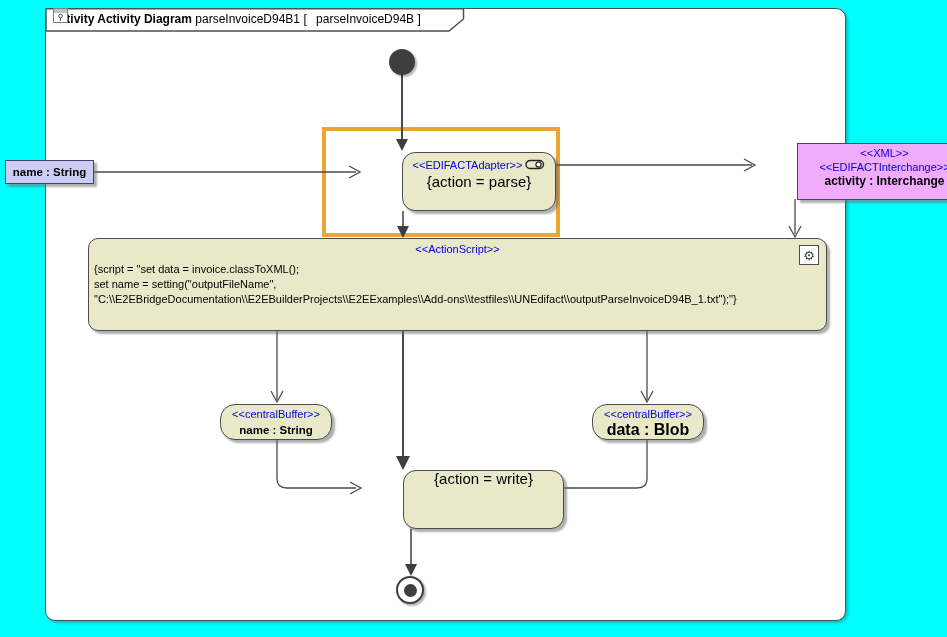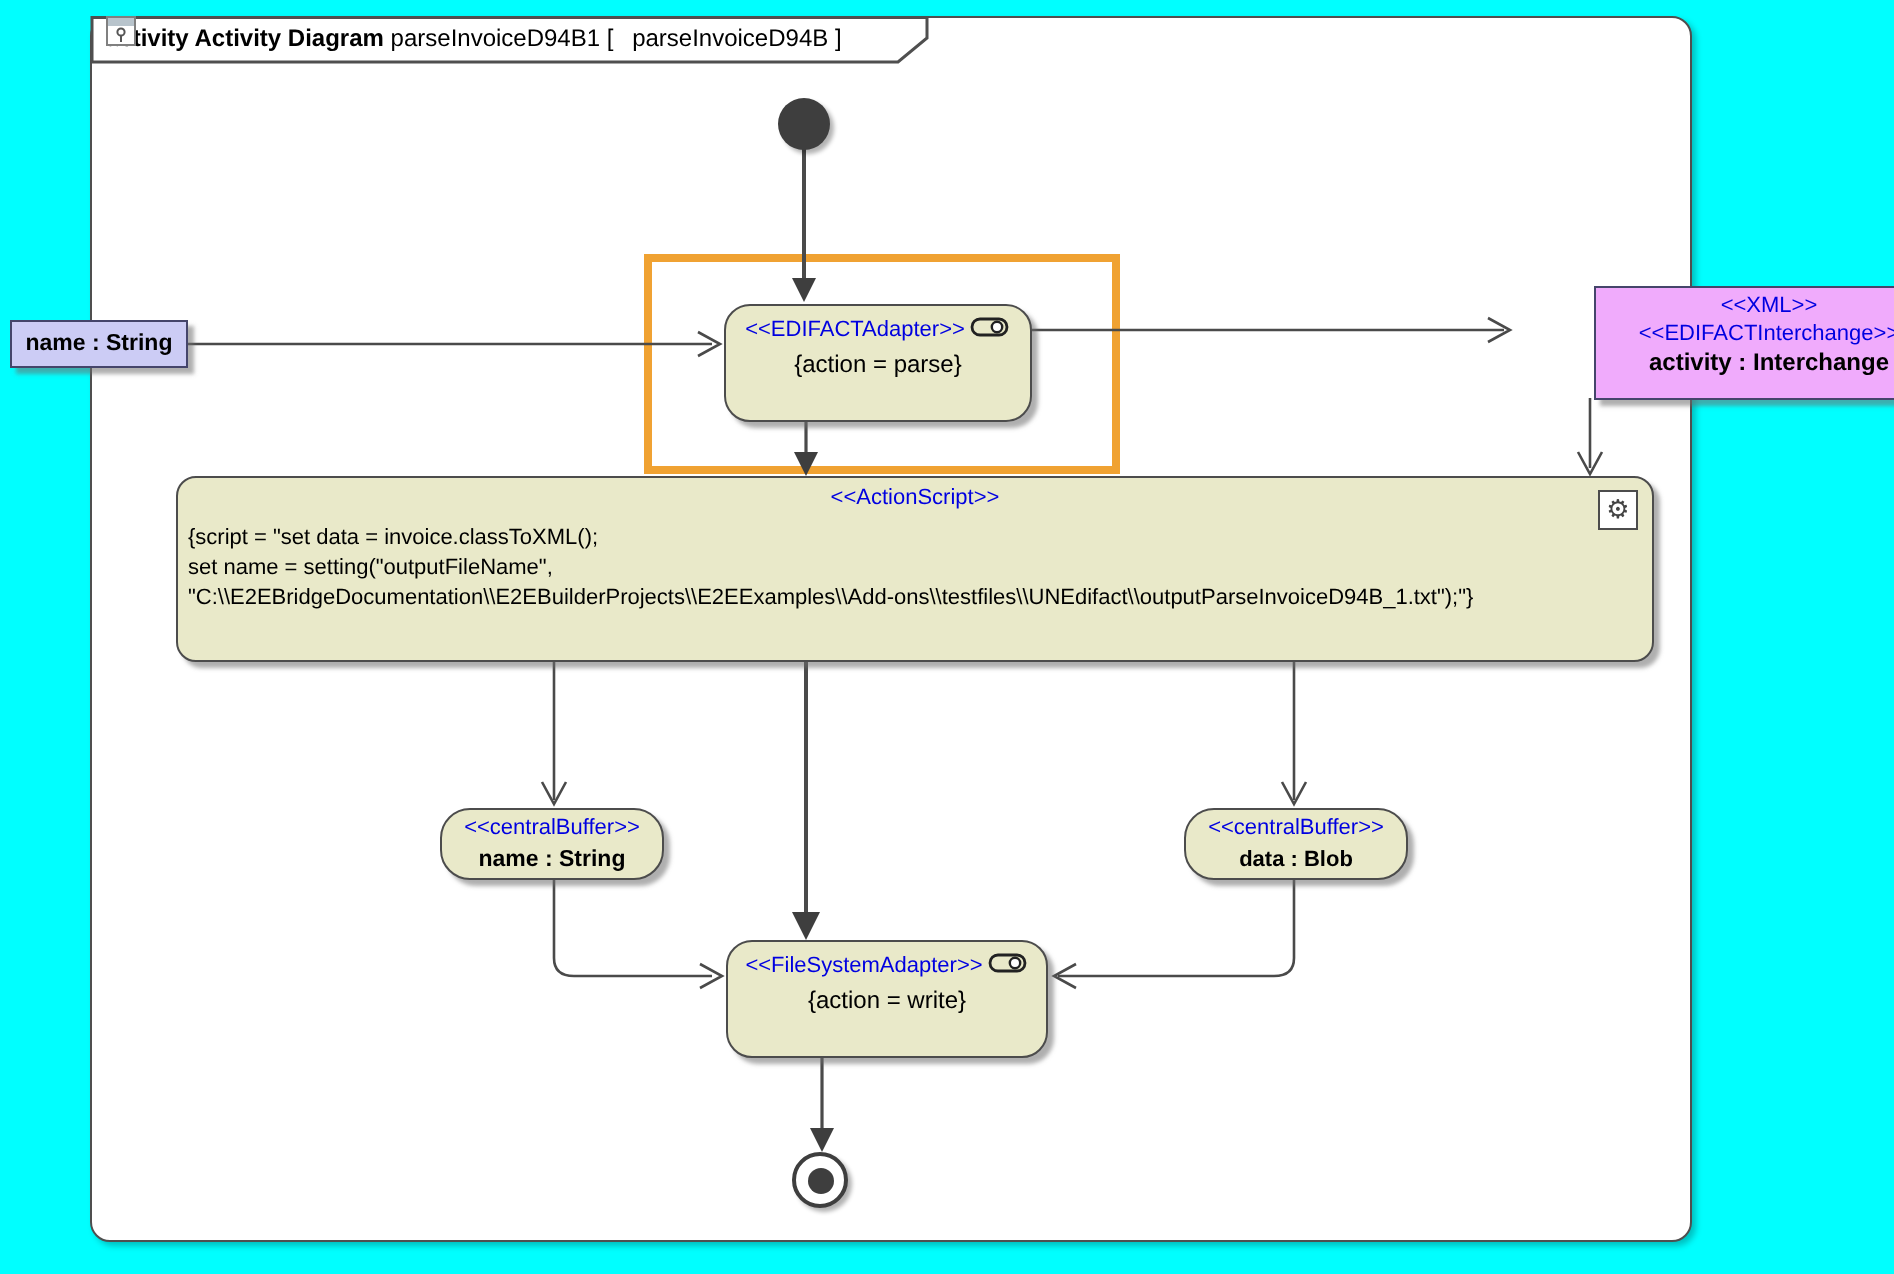--- a/index.html
+++ b/index.html
@@ -24,24 +24,24 @@
     font-size:12px;color:#000;white-space:nowrap;
   }
   .frame-tab-text b{font-weight:bold;}
   .tab-icon{display:inline-block;vertical-align:-3px;margin:0 3px;}
   
   .shadowed{box-shadow:3px 3px 2px rgba(110,110,110,0.55);}
   .node{
     position:absolute;z-index:3;background:#e9e9c9;border:1.5px solid #4c4c4c;
     text-align:center;color:#000;
   }
-  .rounded{border-radius:13px;}
+  .rounded{border-radius:13px;margin-left:40px;}
   .stereo{color:#0000e0;font-size:11px;line-height:15px;white-space:nowrap;}
   .node-name{font-weight:bold;font-size:12px;line-height:16px;white-space:nowrap;}
-  .node-tag{font-size:12px;line-height:16px;white-space:nowrap;}
+  .node-tag{font-size:15px;line-height:16px;white-space:nowrap;}
   .stereo-row{display:flex;align-items:center;justify-content:center;gap:3px;padding-top:3px;}
   .obj{
     position:absolute;z-index:3;background:#ccccf5;border:1.5px solid #45456b;
     text-align:center;color:#000;
   }
   
   .initial-node{
     position:absolute;left:389px;top:49px;width:26px;height:26px;border-radius:50%;
     background:#3e3e3e;z-index:3;box-shadow:2px 2px 2px rgba(0,0,0,0.3);
   }
@@ -190,29 +190,22 @@
   </div>
 </div>
 
 <div class="node shadowed buffer buf-left">
   <div class="stereo" style="padding-top:2px">&lt;&lt;centralBuffer&gt;&gt;</div>
   <div class="node-name" style="font-size:11.5px">name : String</div>
 </div>
 
 <div class="node shadowed buffer buf-right">
   <div class="stereo" style="padding-top:2px">&lt;&lt;centralBuffer&gt;&gt;</div>
-  <div class="node-name" style="font-size:11px">data : Blob</div>
+  <div class="node-name" style="font-size:16px">data : Blob</div>
 </div>
 
 <div class="node rounded shadowed fsa-node">
-  <div class="stereo-row">
-    <span class="stereo">&lt;&lt;FileSystemAdapter&gt;&gt;</span>
-    <span><svg width="20" height="11">
-          <rect x="1" y="1.5" width="17.5" height="8" rx="4" fill="none" stroke="#222" stroke-width="1.4"></rect>
-          <circle cx="13.5" cy="5.5" r="2.6" fill="#fff" stroke="#222" stroke-width="1.2"></circle>
-        </svg></span>
-  </div>
   <div class="node-tag">{action = write}</div>
 </div>
 
 <div class="final-node">
     <div class="dot"></div>
   </div>
 
 </body></html>

